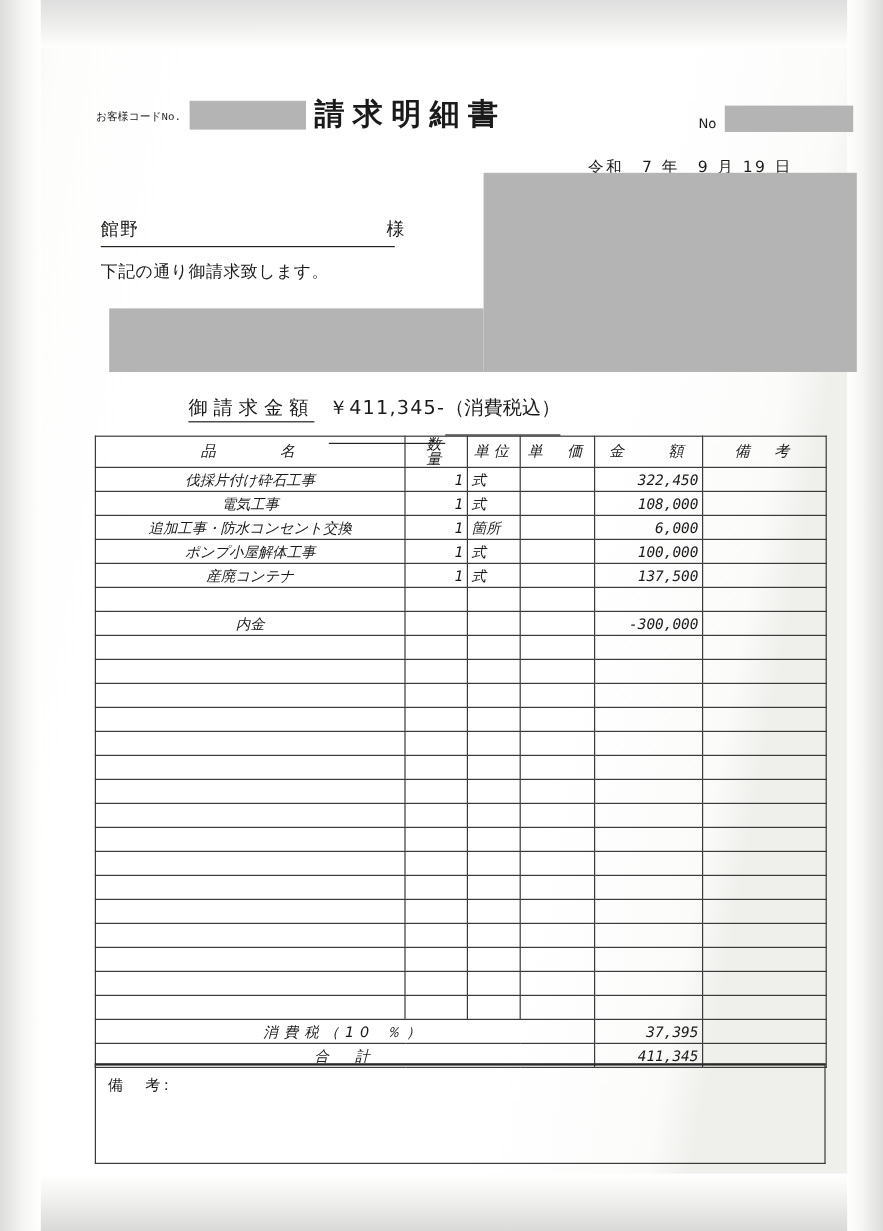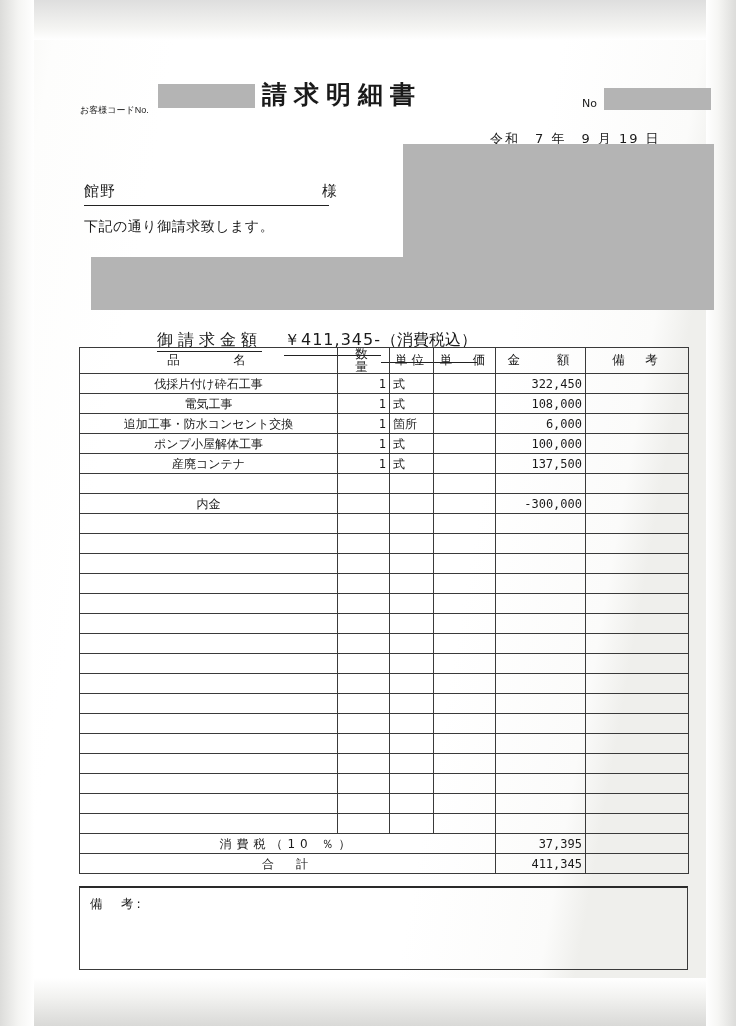--- a/index.html
+++ b/index.html
@@ -43,24 +43,24 @@
   }
 
   .redact {
     position: absolute;
     background: #b4b4b4;
   }
 
   .abs { position: absolute; }
 
   .cust-code-label {
-    left: 80px; top: 104px;
+    left: 80px; top: 91px;
     font-size: 9px;
     letter-spacing: 0px;
-    font-family: Liberation Sans, sans-serif;
+    font-family: Liberation Mono, monospace;
     white-space: nowrap;
   }
   .doc-title {
     left: 262px; top: 78px;
     font-size: 25px;
     letter-spacing: 7px;
     font-weight: bold;
     white-space: nowrap;
   }
   .no-label {
@@ -101,39 +101,40 @@
     font-size: 16px;
     white-space: nowrap;
     letter-spacing: 1px;
   }
   .total-label {
     letter-spacing: 5px;
     border-bottom: 1px solid #222;
     padding-bottom: 2px;
   }
   .total-amount {
-    margin-left: 22px;
+    margin-left: 12px;
     letter-spacing: 1px;
     border-bottom: 1px solid #222;
-    padding-bottom: 6px;
+    padding-bottom: 20px;
   }
   .total-tax-note {
     letter-spacing: 0px;
     border-bottom: 1px solid #222;
     padding-bottom: 13px;
   }
 
   
   table.items {
     position: absolute;
     left: 79px;
-    top: 347px;
+    top: 363px;
     width: 609px;
     border-collapse: collapse;
     table-layout: fixed;
+    font-style: italic;
   }
   table.items td, table.items th {
     border: 1px solid #3a3a3a;
     height: 19px;
     padding: 0 3px;
     font-size: 12px;
     font-weight: normal;
     vertical-align: middle;
     line-height: 1;
   }

